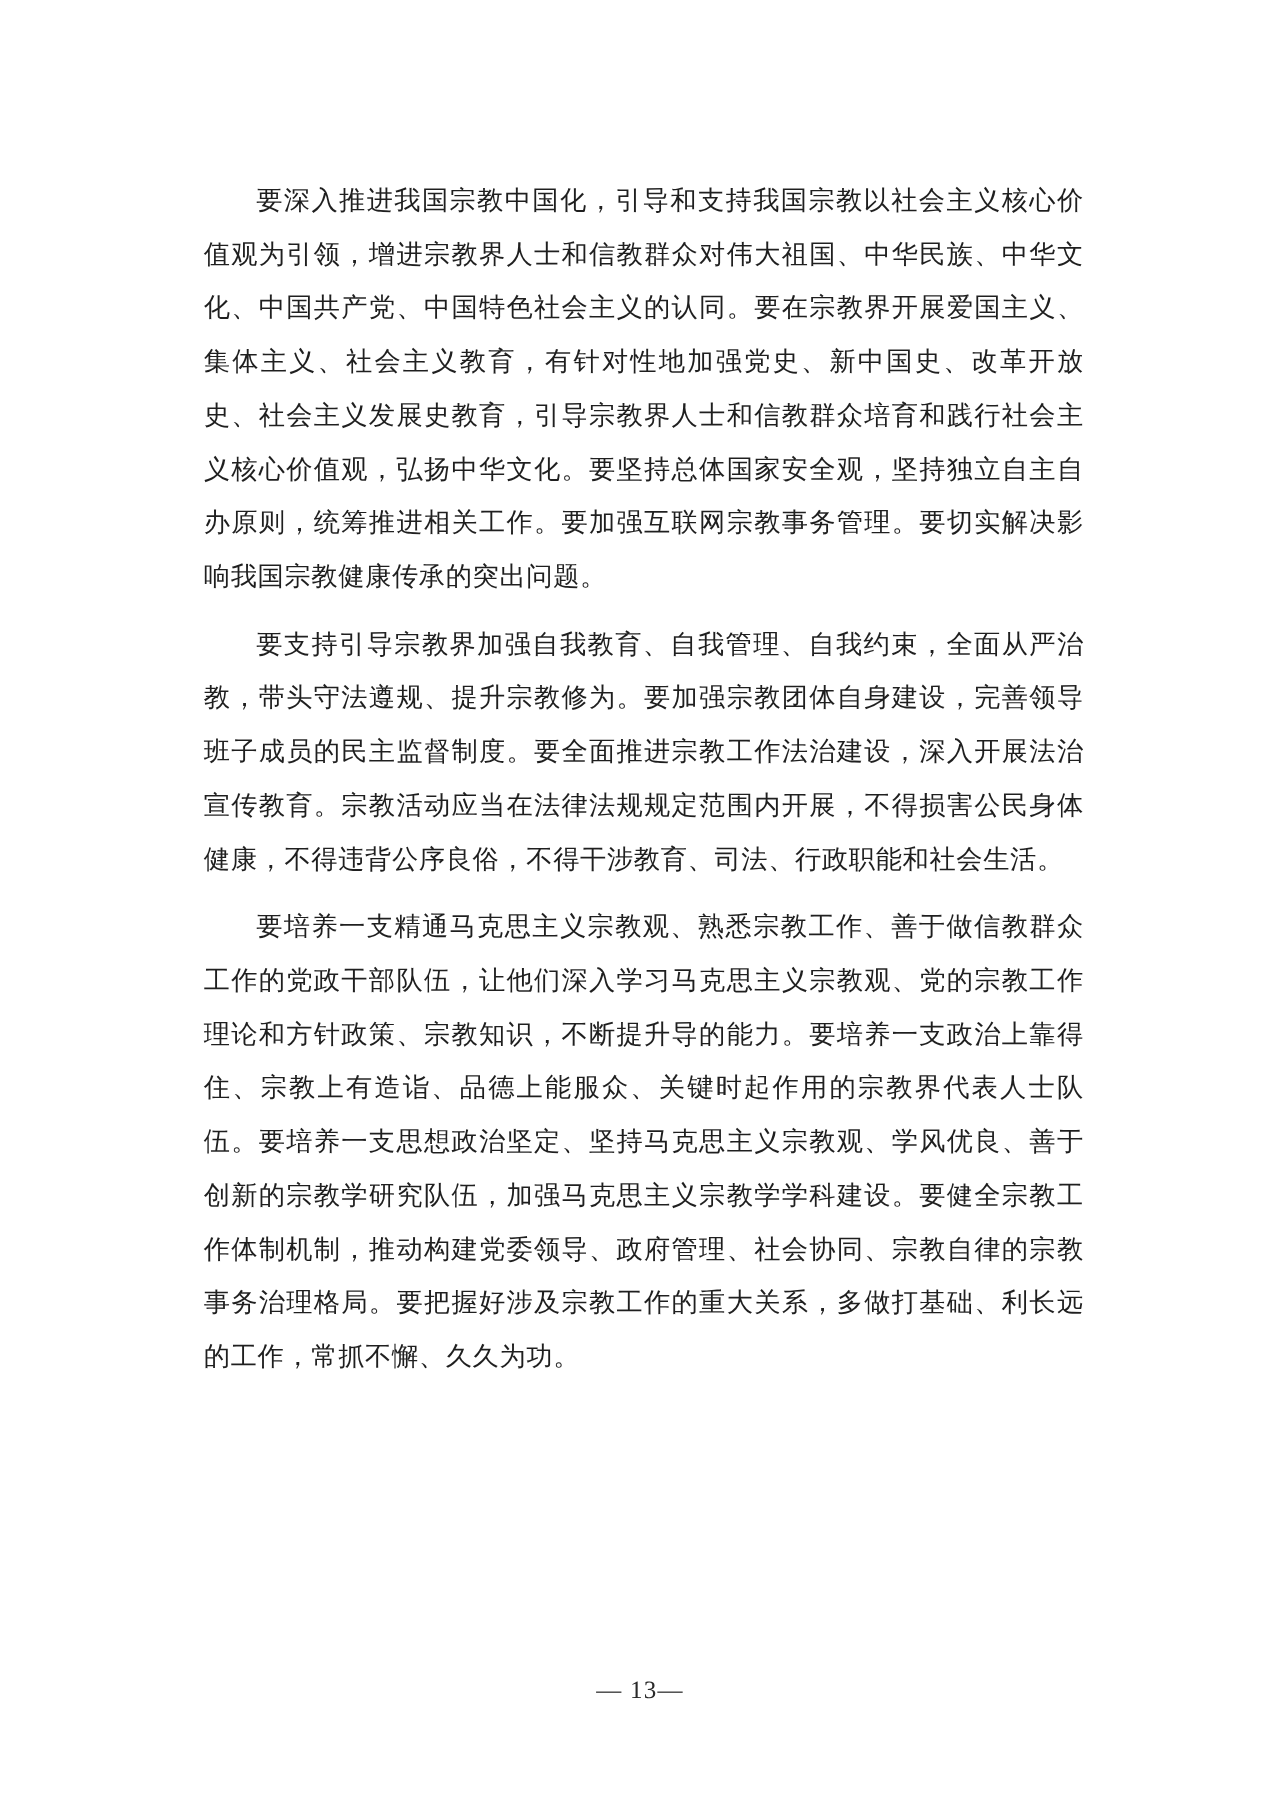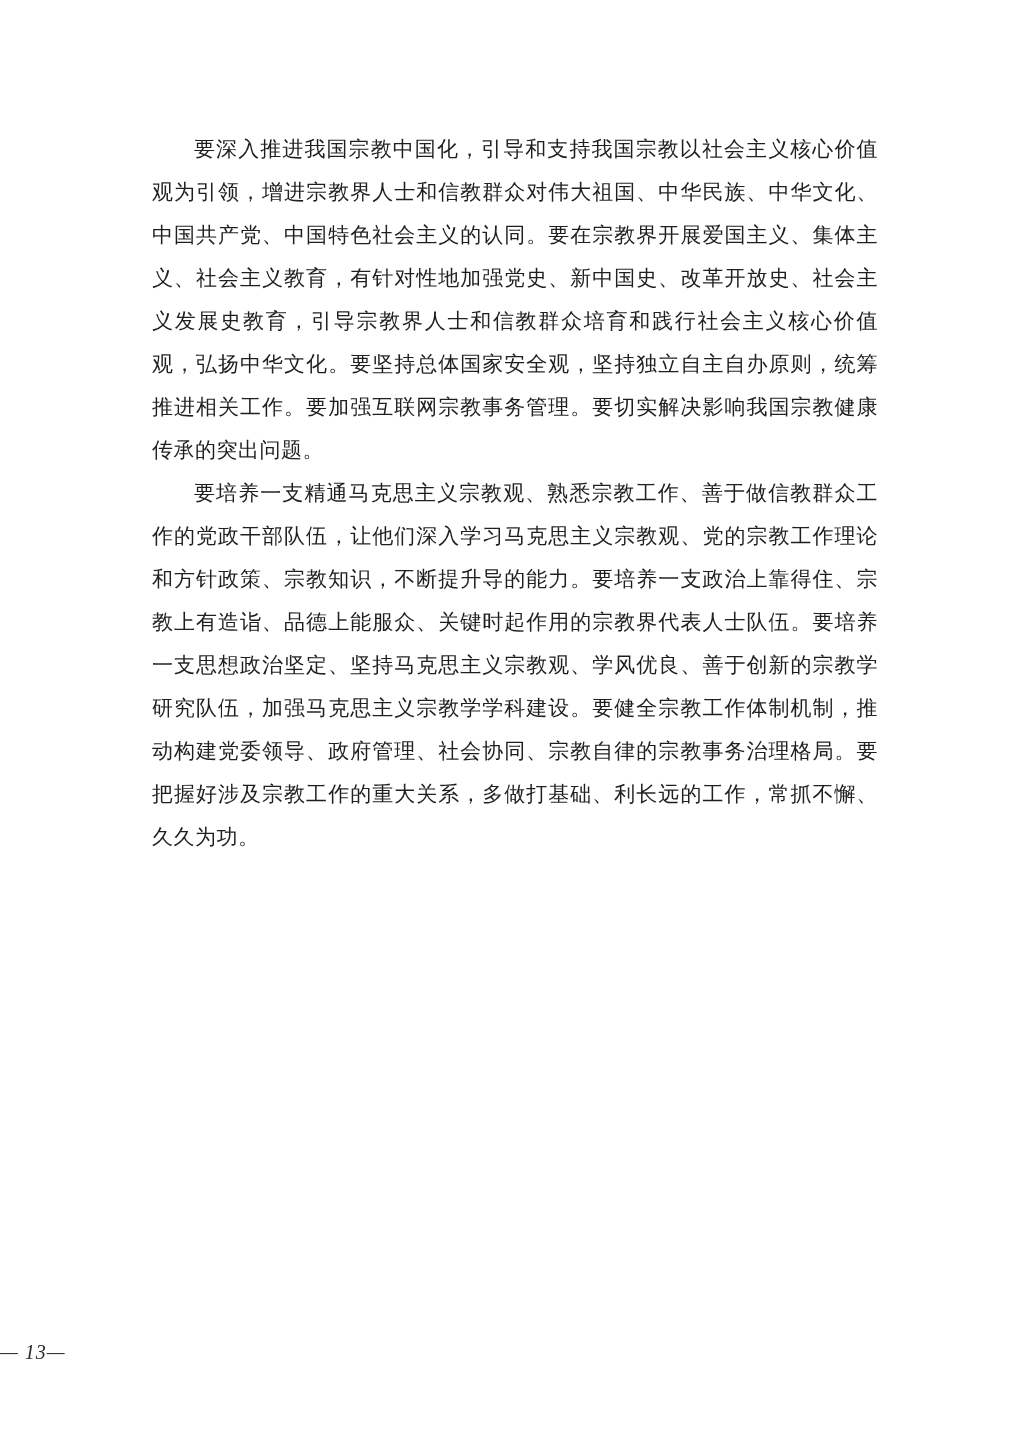--- a/index.html
+++ b/index.html
@@ -21,42 +21,42 @@
     top: 128px;
     left: 152px;
     width: 726px;
     font-size: 21px;
     line-height: 43px;
     text-align: justify;
     text-justify: inter-character;
     letter-spacing: 0.5px;
   }
   .content p {
-    margin: 0;
+    margin: 11px;
     padding: 0;
     text-indent: 2em;
   }
   .note {
     margin-top: 37px !important;
   }
   .page-number {
     position: absolute;
     top: 1340px;
     left: 0;
     width: 100%;
-    text-align: left;
+    text-align: center;
     font-size: 20px;
     line-height: 24px;
     color: #2a2a2a;
     letter-spacing: 1px;
-    font-style: italic;
   }
 </style>
 </head>
 <body>
 
 <div class="page">
   <div class="content">
     <p>要深入推进我国宗教中国化，引导和支持我国宗教以社会主义核心价值观为引领，增进宗教界人士和信教群众对伟大祖国、中华民族、中华文化、中国共产党、中国特色社会主义的认同。要在宗教界开展爱国主义、集体主义、社会主义教育，有针对性地加强党史、新中国史、改革开放史、社会主义发展史教育，引导宗教界人士和信教群众培育和践行社会主义核心价值观，弘扬中华文化。要坚持总体国家安全观，坚持独立自主自办原则，统筹推进相关工作。要加强互联网宗教事务管理。要切实解决影响我国宗教健康传承的突出问题。</p>
+    <p>要支持引导宗教界加强自我教育、自我管理、自我约束，全面从严治教，带头守法遵规、提升宗教修为。要加强宗教团体自身建设，完善领导班子成员的民主监督制度。要全面推进宗教工作法治建设，深入开展法治宣传教育。宗教活动应当在法律法规规定范围内开展，不得损害公民身体健康，不得违背公序良俗，不得干涉教育、司法、行政职能和社会生活。</p>
     <p>要培养一支精通马克思主义宗教观、熟悉宗教工作、善于做信教群众工作的党政干部队伍，让他们深入学习马克思主义宗教观、党的宗教工作理论和方针政策、宗教知识，不断提升导的能力。要培养一支政治上靠得住、宗教上有造诣、品德上能服众、关键时起作用的宗教界代表人士队伍。要培养一支思想政治坚定、坚持马克思主义宗教观、学风优良、善于创新的宗教学研究队伍，加强马克思主义宗教学学科建设。要健全宗教工作体制机制，推动构建党委领导、政府管理、社会协同、宗教自律的宗教事务治理格局。要把握好涉及宗教工作的重大关系，多做打基础、利长远的工作，常抓不懈、久久为功。</p>
   </div>
   <div class="page-number">— 13—</div>
 </div>
 
 </body></html>

